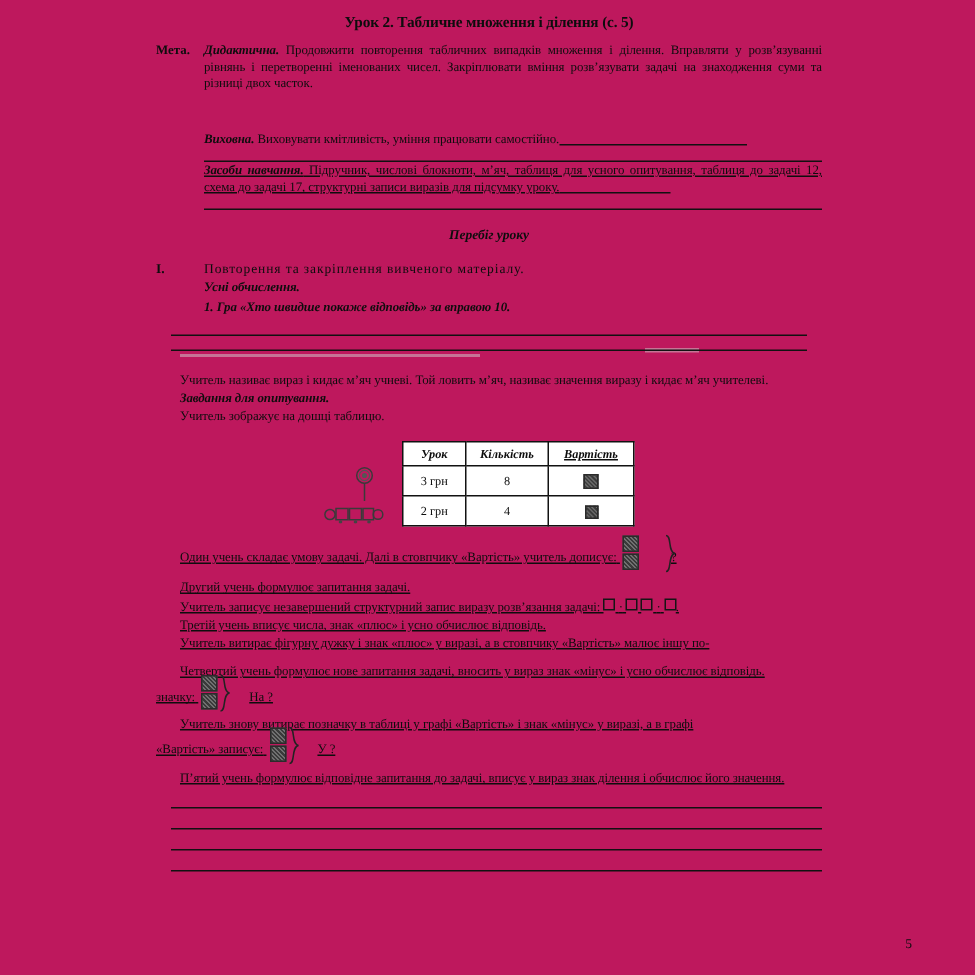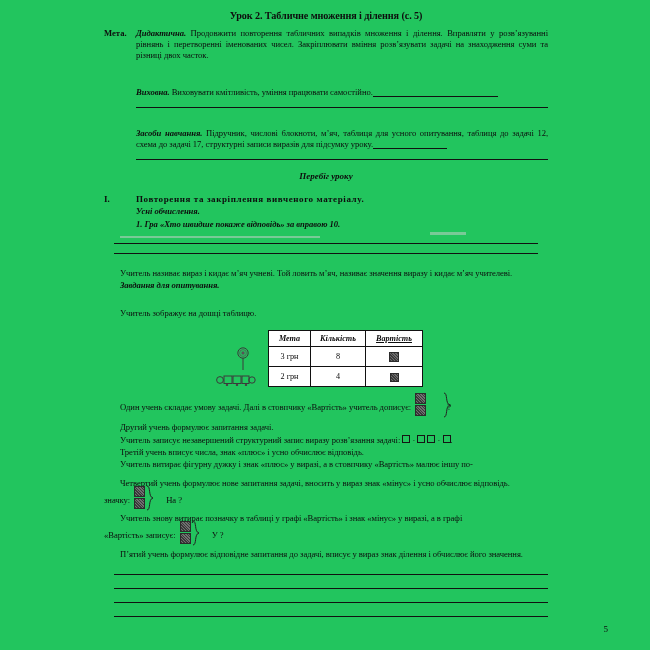--- a/index.html
+++ b/index.html
@@ -15,21 +15,21 @@
     overflow: hidden;
     font-family: "Liberation Serif", "DejaVu Serif", serif;
     color: #0d0d0d;
     -webkit-font-smoothing: antialiased;
   }
 
   
   #page {
     position: absolute;
     inset: 0;
-    background: #22c55e;
+    background: #be185d;
   }
 
   .content {
     position: absolute;
     left: 104px;
     top: 0;
     width: 444px;
   }
 
   
@@ -101,21 +101,21 @@
     margin-top: 2px;
   }
   .sec-num {
     position: absolute;
     left: 0;
     top: 0;
     font-weight: bold;
     font-size: 9px;
   }
   .sec-title {
-    font-weight: bold;
+    font-weight: normal;
     font-size: 9px;
     letter-spacing: 0.6px;
     margin: 0;
   }
 
   
   .table-wrap {
     position: relative;
     height: 66px;
     margin-top: 6px;
@@ -241,21 +241,21 @@
       <span class="goal-label">Мета.</span>
       <p class="line"><span class="bi">Дидактична.</span><span> Продовжити повторення табличних випадків множення і ділення. Вправляти у розв’язуванні рівнянь і перетворенні іменованих чисел. Закріплювати вміння розв’язувати задачі на знаходження суми та різниці двох часток.</span></p>
     </div>
 
 
     <div class="indent-block" style="margin-top:25px;">
       <p class="line"><span class="bi">Виховна.</span><span> Виховувати кмітливість, уміння працювати самостійно.</span><span class="inline-rule" style="width:125px;"></span></p>
       <div class="rule full-rule" style="margin-left:0;width:412px;margin-top:9px;"></div>
     </div>
 
-    <div class="indent-block" style="margin-top:20px;">
+    <div class="indent-block" style="margin-top:0;text-decoration:underline;">
       <p class="line"><span class="bi">Засоби навчання.</span><span> Підручник, числові блокноти, м’яч, таблиця для усного опитування, таблиця до задачі 12, схема до задачі 17, структурні записи виразів для підсумку уроку.</span><span class="inline-rule" style="width:74px;"></span></p>
       <div class="rule full-rule" style="margin-left:0;width:412px;margin-top:9px;"></div>
     </div>
 
     <p class="center-sub" style="margin-top:11px;">Перебіг уроку</p>
 
     <div class="sec" style="margin-top:13px;">
       <span class="sec-num">I.</span>
       <p class="sec-title">Повторення та закріплення вивченого матеріалу.</p>
       <p class="line bi" style="margin-top:2px;">Усні обчислення.</p>
@@ -264,21 +264,21 @@
 
     <div style="margin-top:12px;">
       <div class="rule" style="margin-left:10px;width:424px;"></div>
       <div class="rule-gap"></div>
       <div class="rule" style="margin-left:10px;width:424px;"></div>
     </div>
 
     <div style="margin-top:6px;">
       <p class="line" style="text-indent:16px;margin-top:14px;">Учитель називає вираз і кидає м’яч учневі. Той ловить м’яч, називає значення виразу і кидає м’яч учителеві.</p>
       <p class="line bi" style="text-indent:16px;margin-top:1px;">Завдання для опитування.</p>
-      <p class="line" style="text-indent:16px;margin-top:17px;">Учитель зображує на дошці таблицю.</p>
+      <p class="line" style="text-indent:16px;margin-top:1px;">Учитель зображує на дошці таблицю.</p>
     </div>
 
     <div class="table-wrap">
 
       <span class="art art-lolli">
         <svg width="16" height="24" viewBox="0 0 16 24">
           <circle cx="8" cy="6" r="5.2" fill="none" stroke="#3a3a3a" stroke-width="1"></circle>
           <circle cx="8" cy="6" r="3.4" fill="none" stroke="#555" stroke-width=".8"></circle>
           <circle cx="8" cy="6" r="1.7" fill="#555"></circle>
           <line x1="8" y1="11" x2="8" y2="23" stroke="#3a3a3a" stroke-width="1"></line>
@@ -294,41 +294,41 @@
           <circle cx="36" cy="7" r="3.2" fill="none" stroke="#3a3a3a" stroke-width="1"></circle>
           <circle cx="11" cy="12" r="1.2" fill="#444"></circle>
           <circle cx="21" cy="12" r="1.2" fill="#444"></circle>
           <circle cx="30" cy="12" r="1.2" fill="#444"></circle>
         </svg>
       </span>
 
       <table class="board">
         <thead>
           <tr>
-            <th class="col-price">Мета</th>
+            <th class="col-price">Урок</th>
             <th class="col-qty">Кількість</th>
             <th class="col-cost">Вартість</th>
           </tr>
         </thead>
         <tbody>
           <tr>
             <td>3 грн</td>
             <td>8</td>
             <td><span class="blob"></span></td>
           </tr>
           <tr>
             <td>2 грн</td>
             <td>4</td>
             <td><span class="blob sm"></span></td>
           </tr>
         </tbody>
       </table>
     </div>
 
-    <div style="margin-top:10px;">
+    <div style="margin-top:10px;text-decoration:underline;">
 
       <p class="line" style="text-indent:16px;"><span>Один учень складає умову задачі. Далі в стовпчику «Вартість» учитель дописує:</span>
         <span class="brace-group">
           <span class="bx top"></span>
           <span class="bx bot"></span>
           <span class="brace">
             <svg width="10" height="26" viewBox="0 0 10 26">
               <path d="M2 1 C6 1 3 12 8 13 C3 14 6 25 2 25" fill="none" stroke="#222" stroke-width="1"></path>
             </svg>
           </span>

